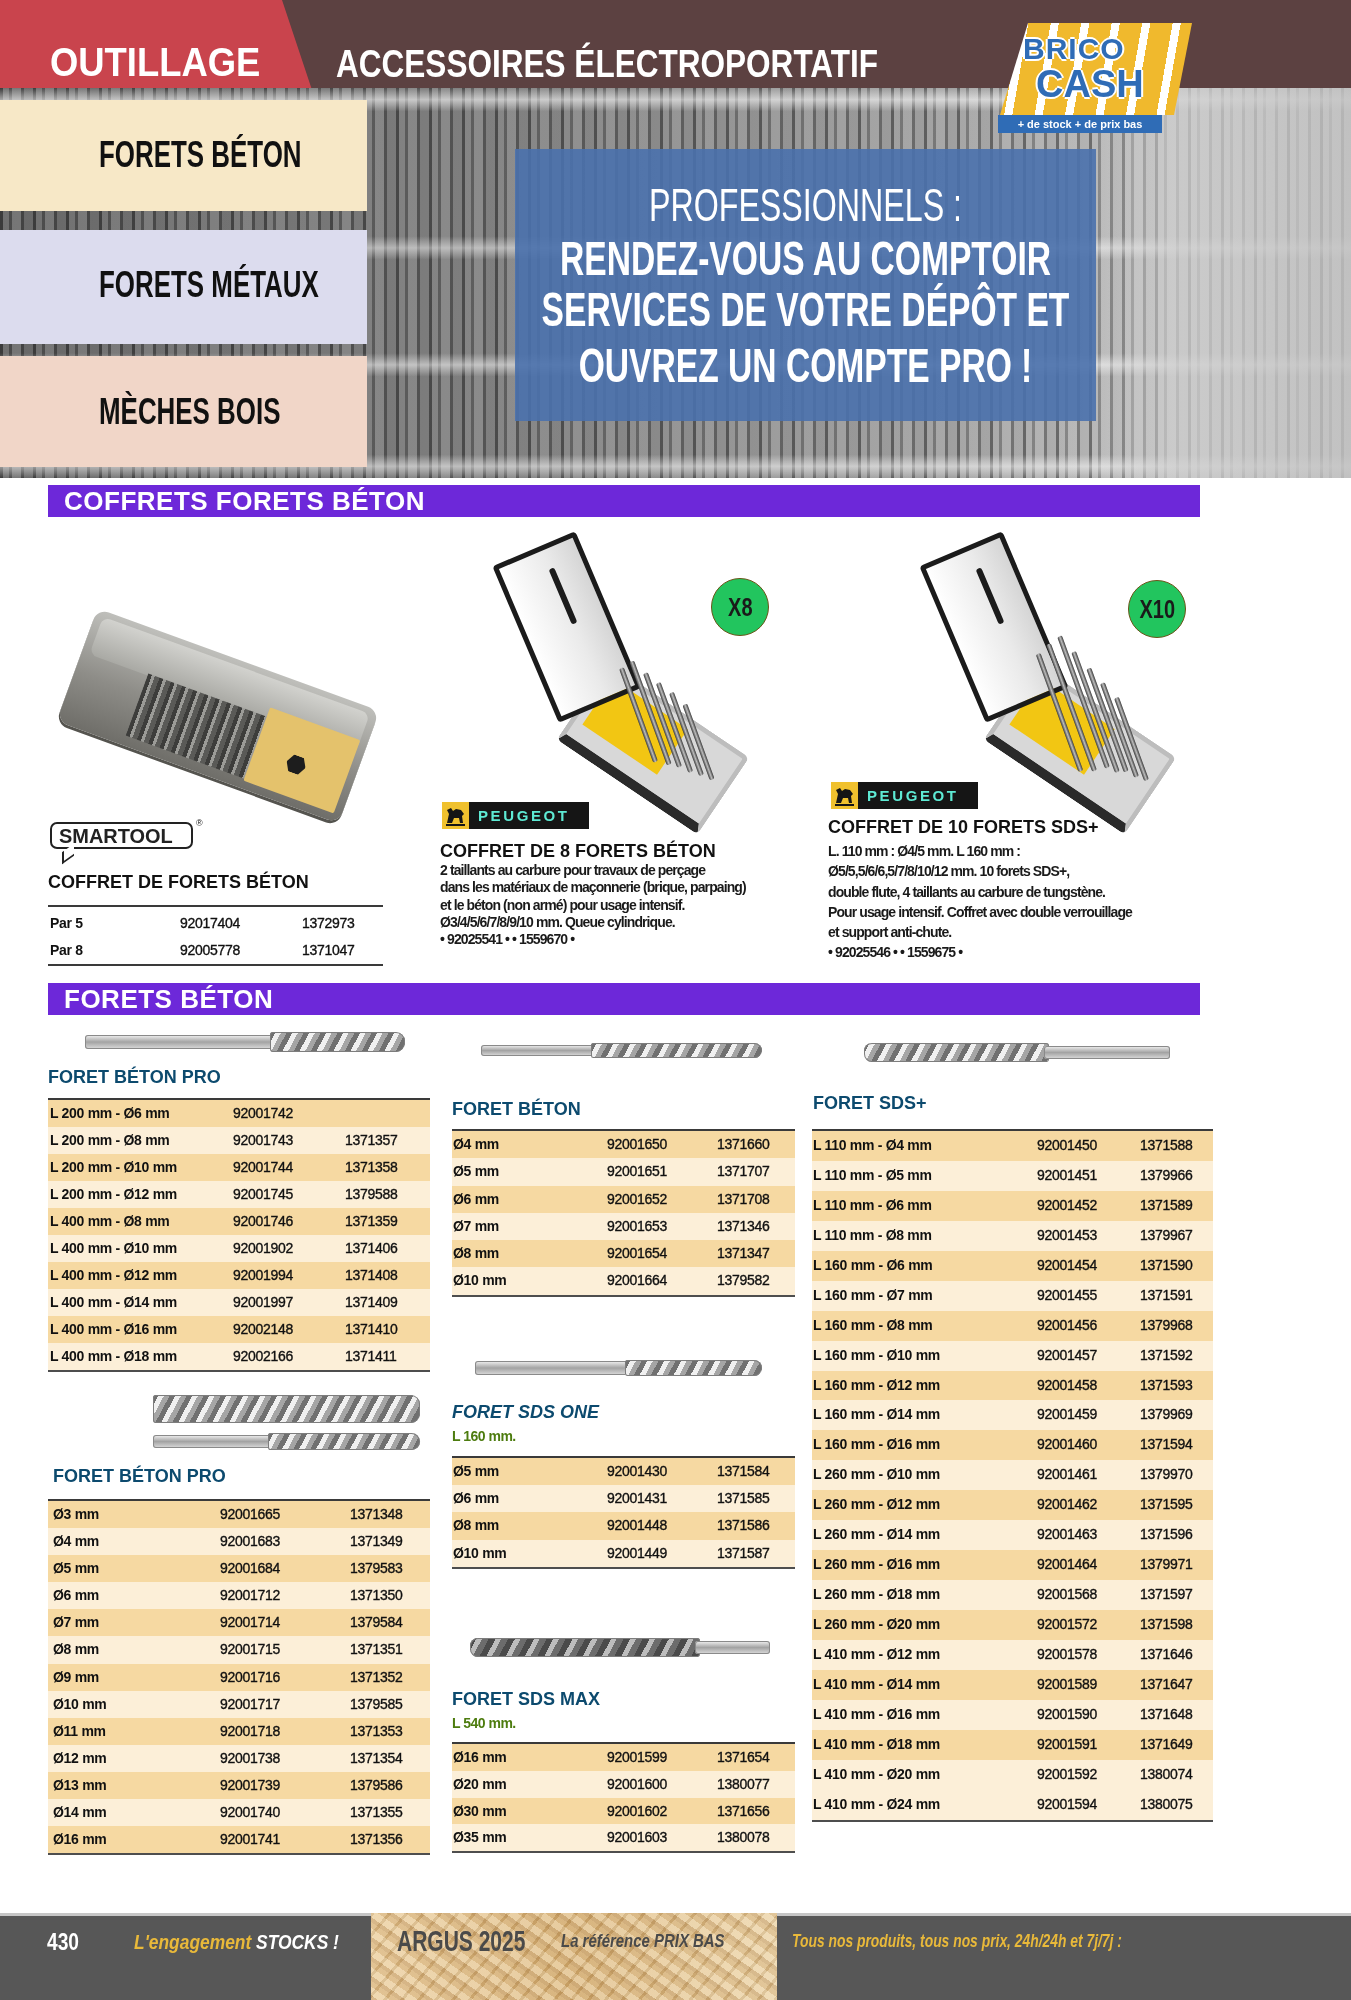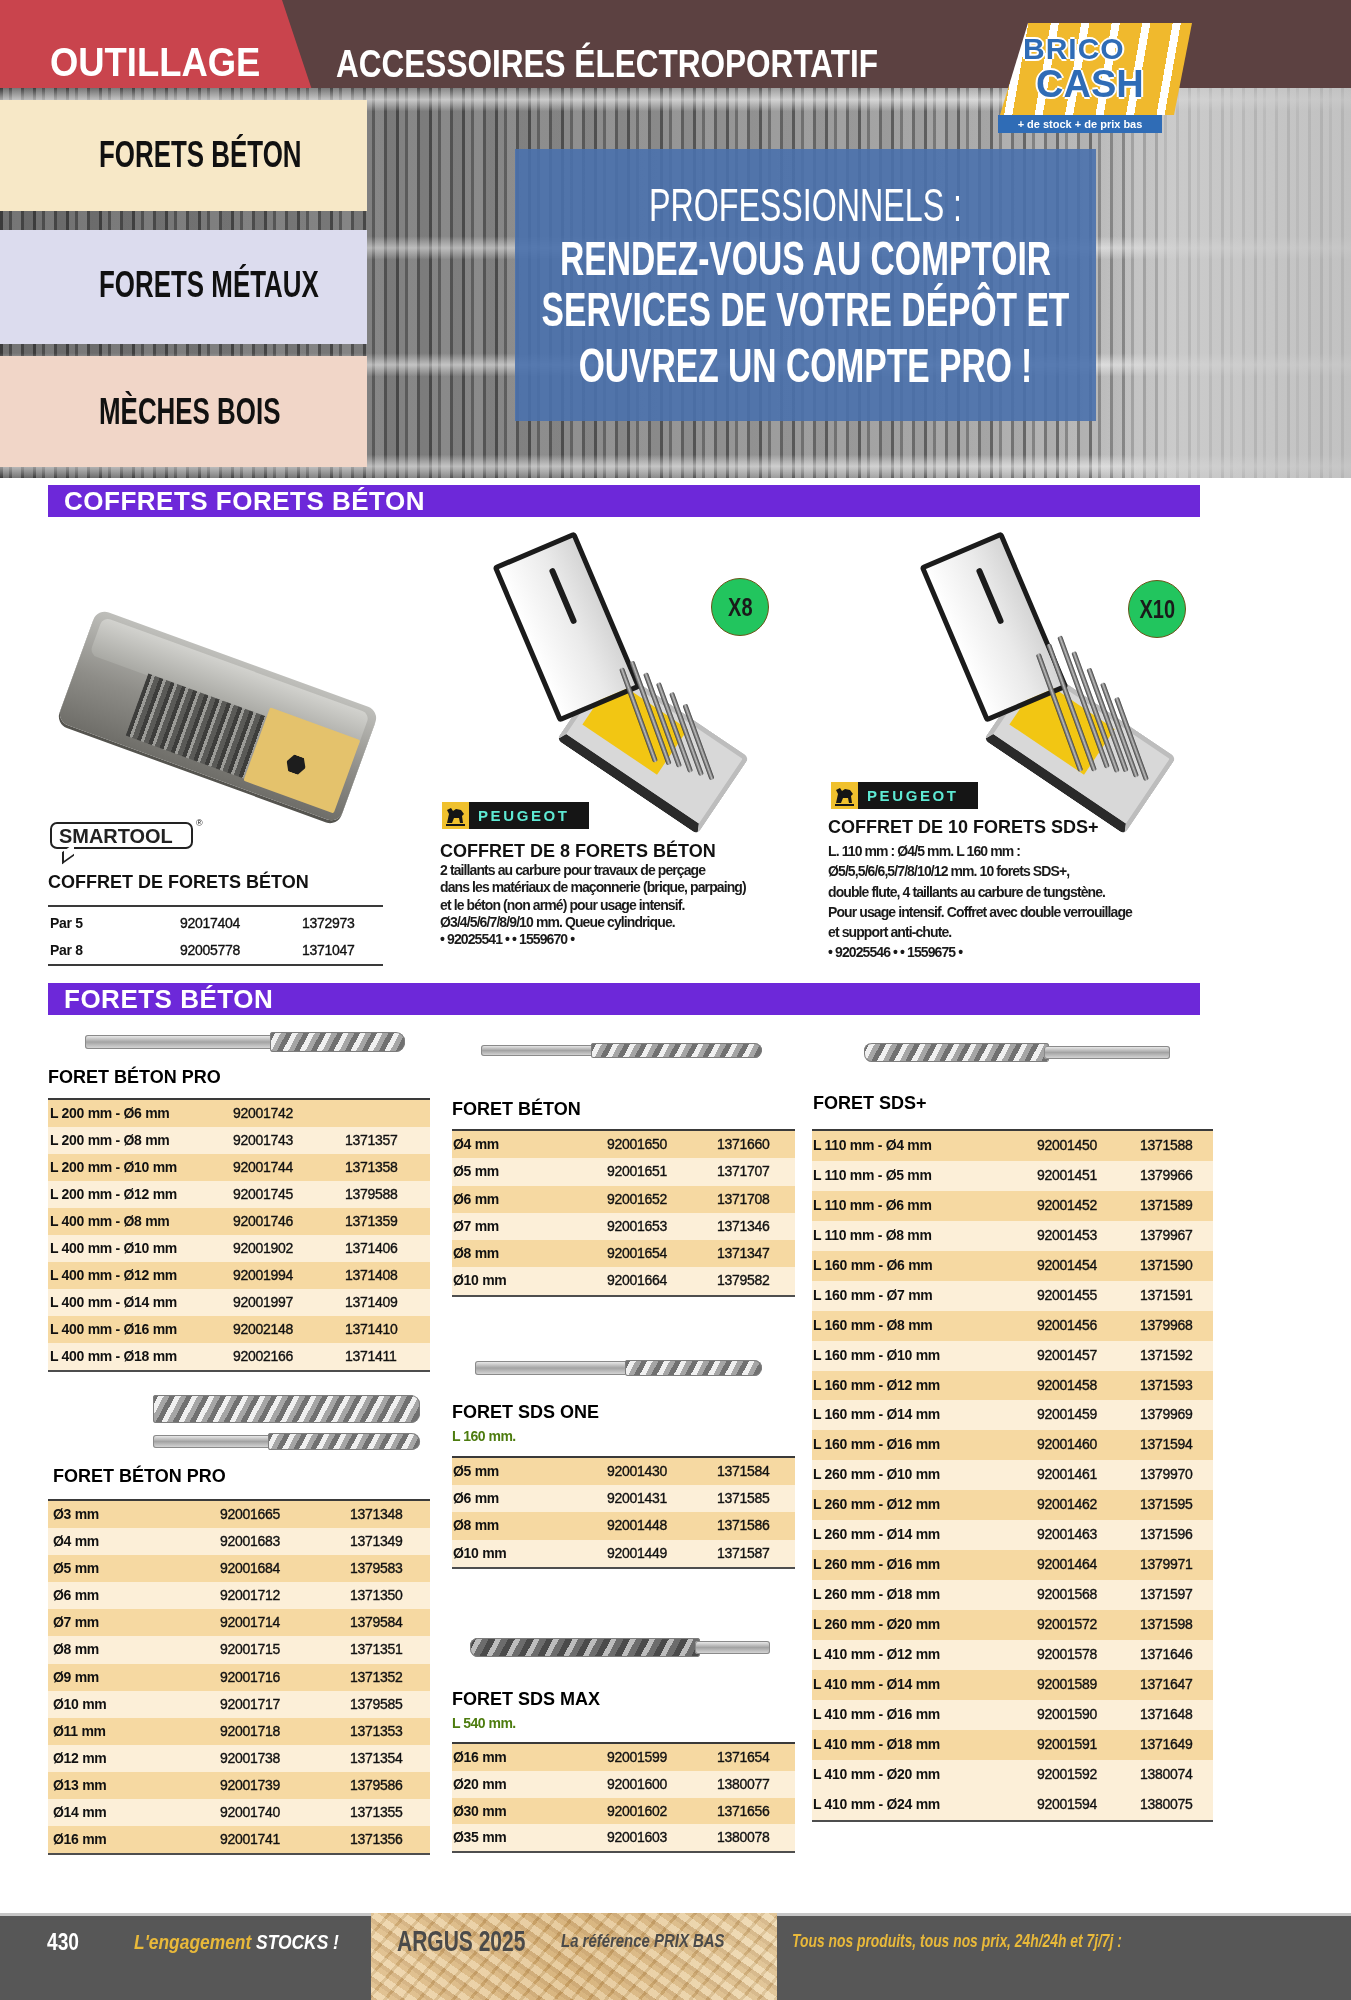--- a/index.html
+++ b/index.html
@@ -77,21 +77,21 @@
   .peu-txt{position:absolute;left:36px;top:0;font-size:15px;line-height:27px;font-weight:bold;color:#5eead4;letter-spacing:2.6px;}
 
   
   .drill{position:absolute;}
   .drill .shank{position:absolute;top:14%;height:72%;background:linear-gradient(180deg,#f4f4f4,#a3a3a3 50%,#dcdcdc);border-radius:3px;box-shadow:inset 0 0 0 1px #8a8a8a;}
   .drill .flute{position:absolute;top:0;height:100%;border-radius:3px 9px 9px 3px;
     background:repeating-linear-gradient(118deg,#707070 0 5px,#f0f0f0 5px 10px,#a5a5a5 10px 15px);box-shadow:inset 0 0 0 1px #7d7d7d;}
   .drill .flute.dark{background:repeating-linear-gradient(118deg,#4a4a4a 0 6px,#bdbdbd 6px 11px,#6c6c6c 11px 17px);}
 
   
-  .tbl-title{position:absolute;font-size:18px;line-height:20px;font-weight:bold;color:#000000;white-space:nowrap;}
+  .tbl-title{position:absolute;font-size:18px;line-height:20px;font-weight:bold;color:#0c4a6e;white-space:nowrap;}
   .tbl-sub{position:absolute;font-size:14px;line-height:16px;font-weight:bold;letter-spacing:-.5px;color:#4d7c0f;}
   .tbl{position:absolute;border-top:2.5px solid #3a3a3a;border-bottom:2.5px solid #4e4e4e;}
   .trow{position:relative;height:var(--rh);}
   .trow.even{background:#f6d9a2;}
   .trow.odd{background:#fcefd8;}
   .trow span{position:absolute;top:0;line-height:var(--rh);font-size:14px;font-weight:bold;letter-spacing:-.3px;white-space:nowrap;color:#111;}
   .trow .c0{left:var(--x0);}
   .trow .c1{left:var(--x1);font-weight:normal;-webkit-text-stroke:.35px #111;}
   .trow .c2{left:var(--x2);font-weight:normal;-webkit-text-stroke:.35px #111;}
   .tbl.plain .trow{background:transparent;}
@@ -427,21 +427,21 @@
         <span class="c1">92001654</span>
         <span class="c2">1371347</span>
       </div>
       <div class="trow odd">
         <span class="c0">Ø10 mm</span>
         <span class="c1">92001664</span>
         <span class="c2">1379582</span>
       </div>
     </div>
 
-  <div class="tbl-title" style="left:452px;top:1402px;">FORET SDS ONE</div>
+  <div class="tbl-title" style="left:452px;top:1402px;font-style:italic;">FORET SDS ONE</div>
   <div class="tbl-sub" style="left:452px;top:1428px;">L 160 mm.</div>
   <div class="tbl" style="left:452px;top:1456px;width:343px;--rh:27.2px;--x0:1px;--x1:155px;--x2:265px;">
       <div class="trow even">
         <span class="c0">Ø5 mm</span>
         <span class="c1">92001430</span>
         <span class="c2">1371584</span>
       </div>
       <div class="trow odd">
         <span class="c0">Ø6 mm</span>
         <span class="c1">92001431</span>

